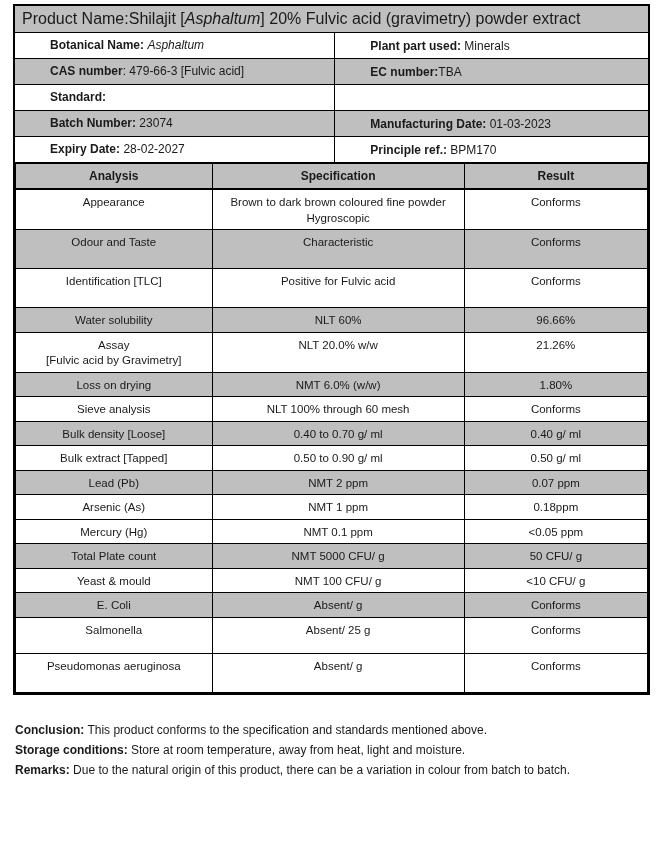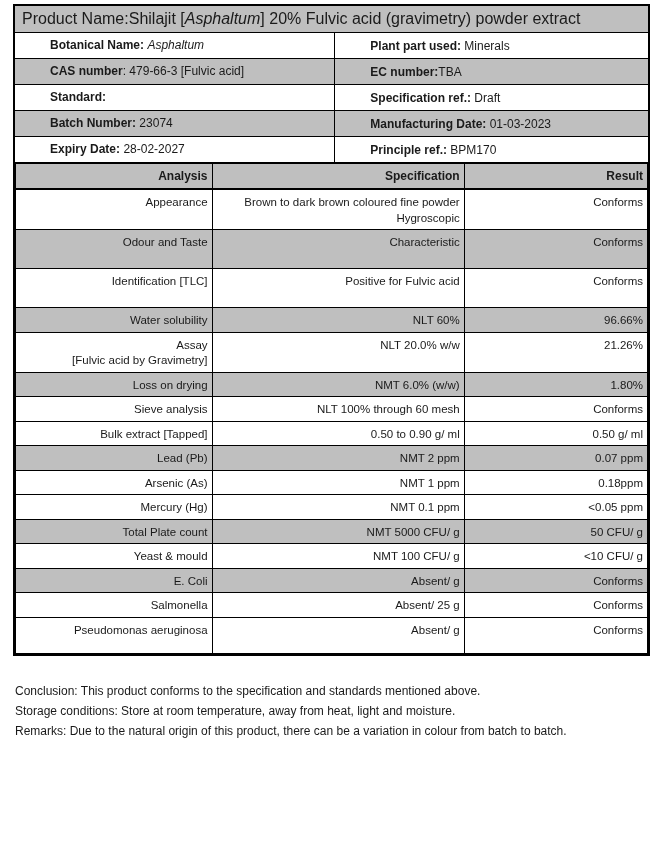--- a/index.html
+++ b/index.html
@@ -12,31 +12,31 @@
   .info-cell{padding:3px 7px;font-size:12px;line-height:1.3;}
   .info-cell .lbl{font-weight:bold;white-space:pre-wrap;padding-left:28px;}
   .info-cell .val{white-space:pre-wrap;}
   .ital{font-style:italic;}
   .info-left{width:50.6%;border-right:1px solid #000;align-self:stretch;display:flex;align-items:center;flex-wrap:wrap;box-sizing:border-box;padding:3px 7px;}
   .info-right{flex:1;align-self:stretch;display:flex;align-items:flex-end;flex-wrap:wrap;box-sizing:border-box;padding:3px 7px;}
   .info-full{width:100%;align-self:stretch;display:flex;align-items:flex-start;flex-wrap:wrap;box-sizing:border-box;padding:4px 7px;}
   
   table{border-collapse:collapse;width:100%;table-layout:fixed;}
   col.c1{width:31.1%;} col.c2{width:39.9%;} col.c3{width:29%;}
-  td{border:1px solid #000;text-align:right;font-size:11.5px;line-height:1.35;vertical-align:top;padding:5px 4px 3px;}
+  td{border:1px solid #000;text-align:center;font-size:11.5px;line-height:1.35;vertical-align:top;padding:5px 4px 3px;}
   thead td{font-weight:bold;background:#bfbfbf;border-bottom:2px solid #000;font-size:12px;padding:4px;}
   #analysis tbody tr:nth-child(2) td,
   #analysis tbody tr:nth-child(3) td{height:30px;}
   #analysis tbody tr:nth-child(16) td{height:27px;}
   #analysis tbody tr:nth-child(17) td{height:30px;}
   #analysis tbody tr:nth-child(18) td{height:28px;}
   #analysis tbody tr:nth-child(19) td{height:33px;margin-top:44px;}
   
   .footer{margin-top:25px;font-size:12px;line-height:20px;padding-left:2px;}
-  .footer .lbl{font-weight:normal;}
+  .footer .lbl{font-weight:bold;}
   .footer .txt{white-space:pre-wrap;}
 </style>
 </head>
 <body>
 
 <div class="page">
   <div class="doc">
 
     <div class="info-row gray">
       <div class="info-full">
@@ -65,24 +65,20 @@
       </div>
       <div class="info-right info-cell">
         <span class="lbl">EC number:</span>
           <span class="val">TBA</span>
       </div>
     </div>
 
     <div class="info-row">
       <div class="info-left info-cell">
         <span class="lbl">Standard:</span>
-      </div>
-      <div class="info-right info-cell">
-        <span class="lbl">Specification ref.:</span>
-          <span class="val"> Draft</span>
       </div>
     </div>
 
     <div class="info-row gray">
       <div class="info-left info-cell">
         <span class="lbl">Batch Number:</span>
           <span class="val"> 23074</span>
       </div>
       <div class="info-right info-cell">
         <span class="lbl">Manufacturing Date:</span>
@@ -143,20 +139,25 @@
           <tr class="gray">
             <td>Loss on drying</td>
             <td>NMT 6.0% (w/w)</td>
             <td>1.80%</td>
           </tr>
           <tr>
             <td>Sieve analysis</td>
             <td>NLT 100% through 60 mesh</td>
             <td>Conforms</td>
           </tr>
+          <tr class="gray">
+            <td>Bulk density [Loose]</td>
+            <td>0.40 to 0.70 g/ ml</td>
+            <td>0.40 g/ ml</td>
+          </tr>
           <tr>
             <td>Bulk extract [Tapped]</td>
             <td>0.50 to 0.90 g/ ml</td>
             <td>0.50 g/ ml</td>
           </tr>
           <tr class="gray">
             <td>Lead (Pb)</td>
             <td>NMT 2 ppm</td>
             <td>0.07 ppm</td>
           </tr>

